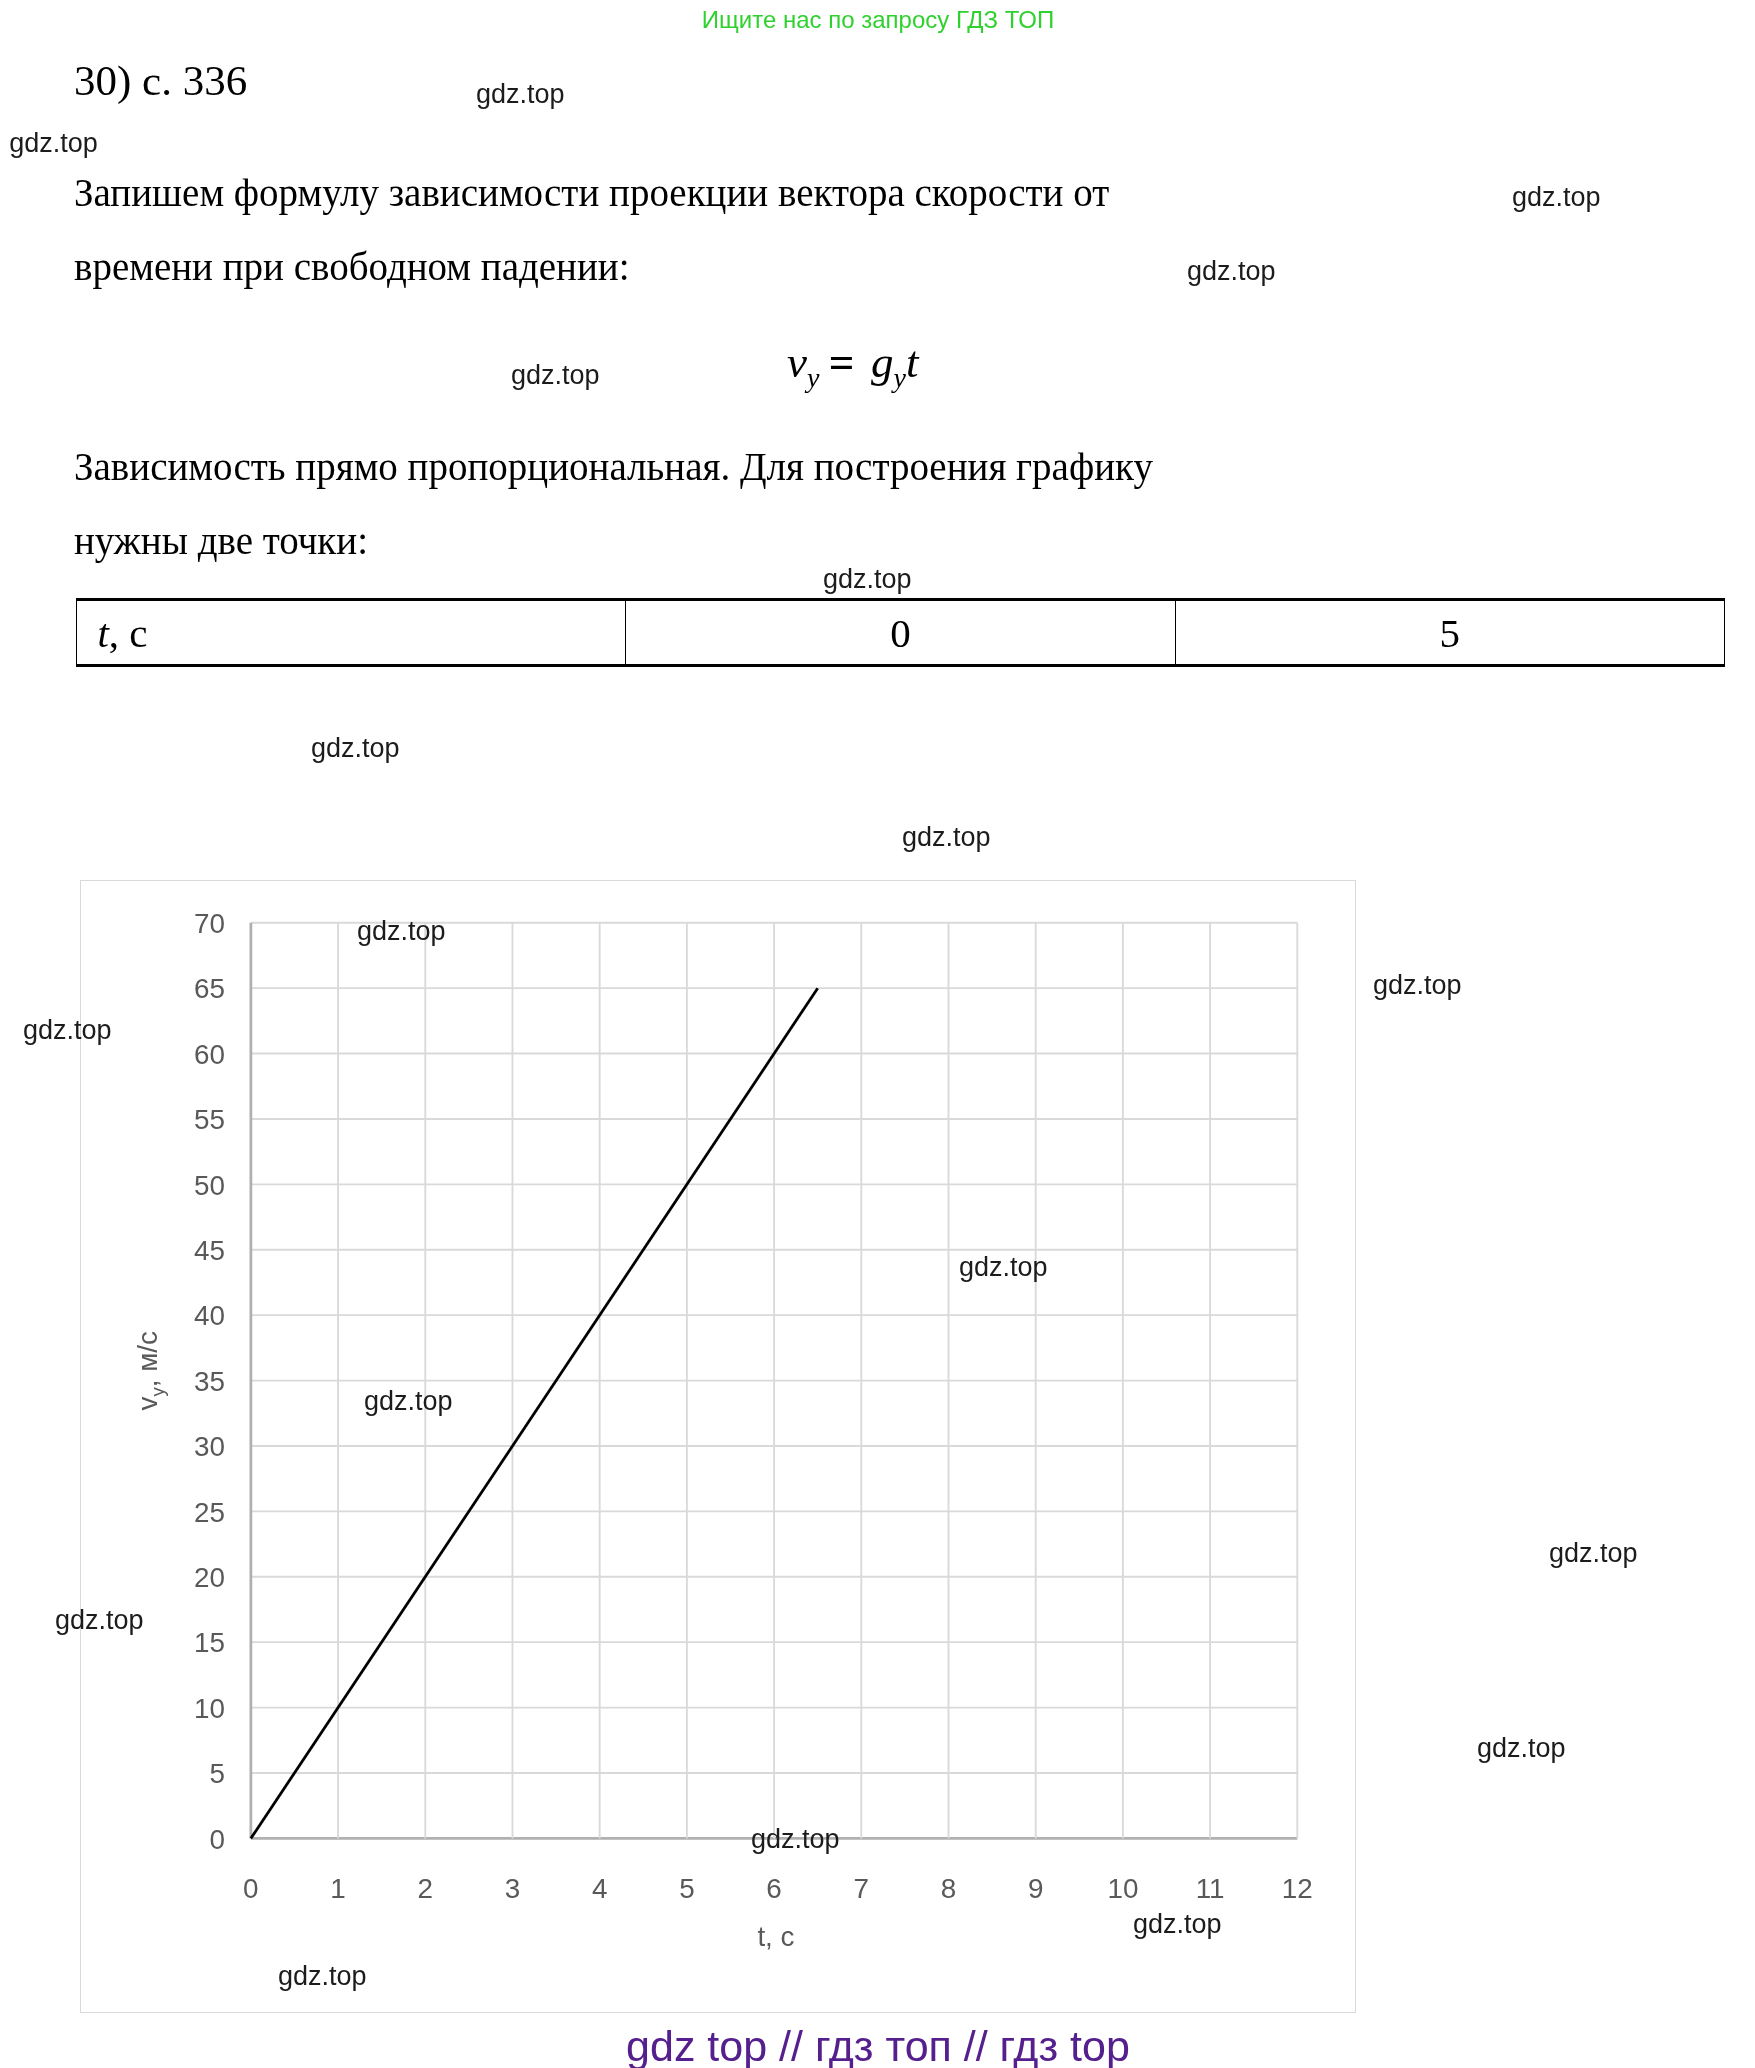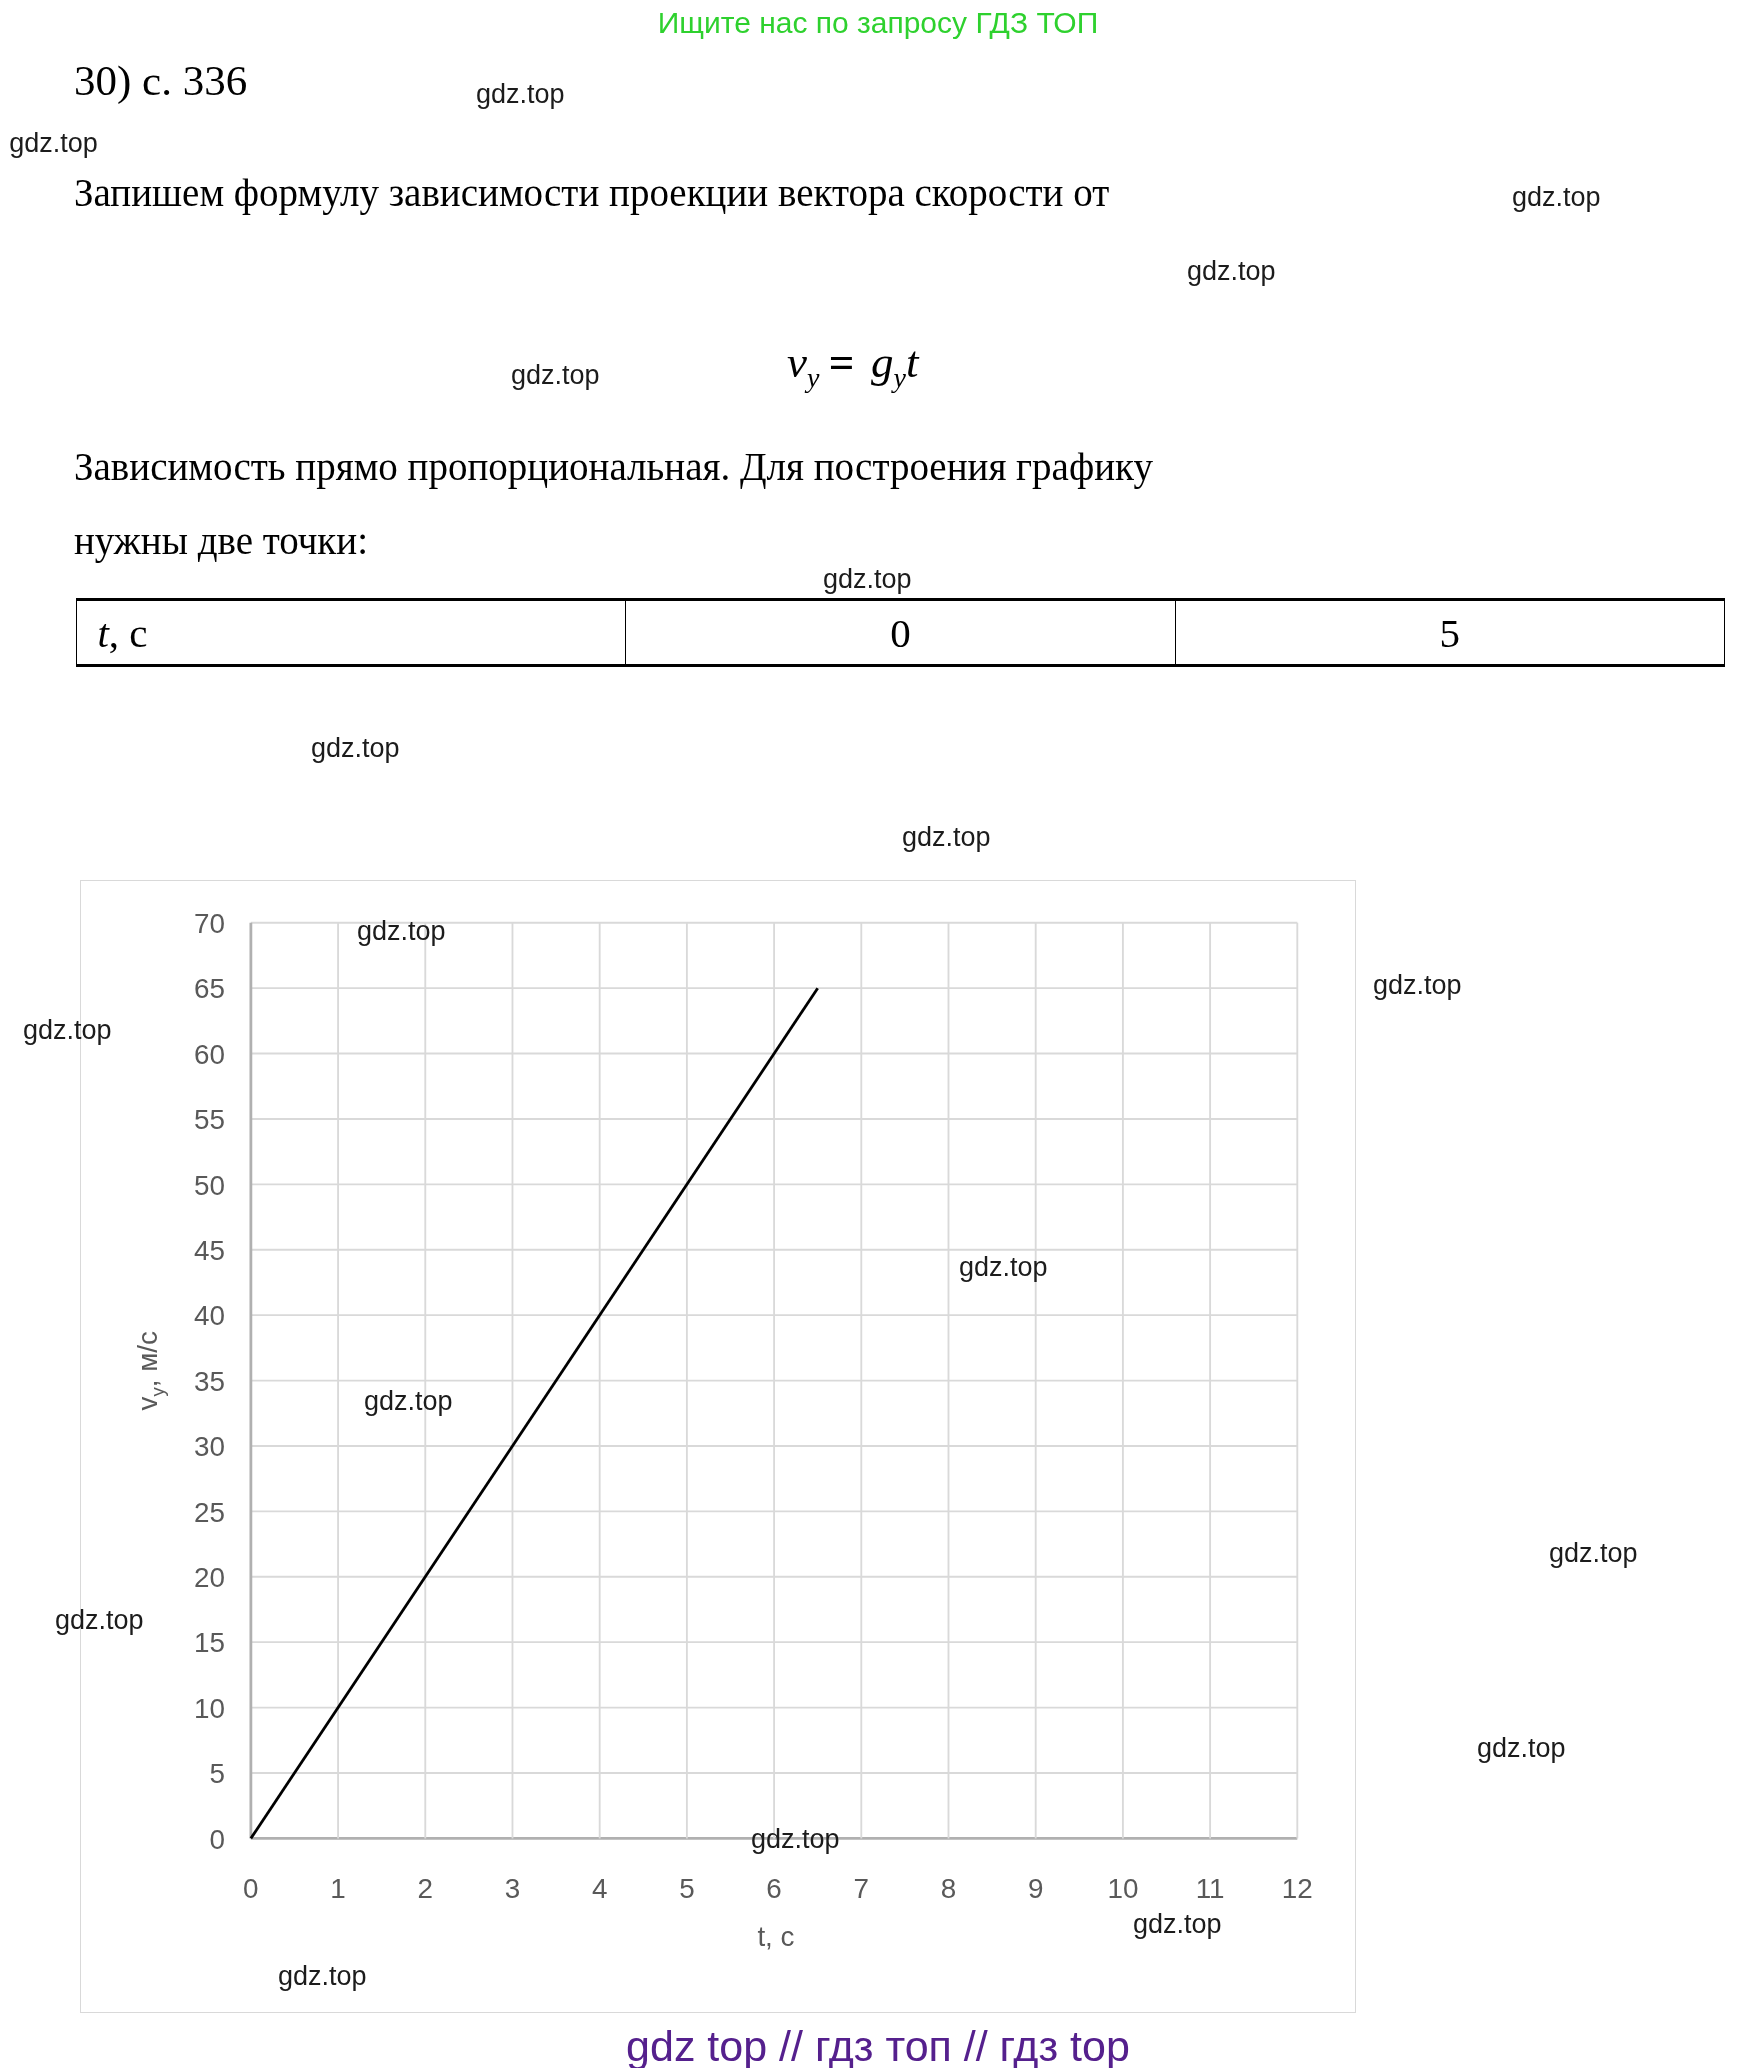--- a/index.html
+++ b/index.html
@@ -1,21 +1,21 @@
 <!DOCTYPE html>
 <html style="font-size:15px"><head>
 <meta charset="utf-8">
 <style>
   html,body{margin:0;padding:0;background:#ffffff;}
   .page{position:relative;width:1756px;height:2068px;background:#fff;overflow:hidden;
         font-family:"Liberation Serif", serif;color:#000;}
 
   
   .promo{position:absolute;top:5.6px;left:0;width:100%;text-align:center;
-         font-family:"Liberation Sans", sans-serif;font-size:30px;font-weight:500;}
+         font-family:"Liberation Sans", sans-serif;font-size:24px;font-weight:500;}
 
   
   .wm{position:absolute;font-family:"Liberation Sans", sans-serif;font-size:27px;
       color:#1c1c1c;white-space:nowrap;}
   .wm-inline{font-family:"Liberation Sans", sans-serif;font-size:27px;color:#1c1c1c;
       vertical-align:middle;margin-right:9.3px;}
 
   
   .title{position:absolute;left:74px;top:56px;font-size:43px;}
   .para{position:absolute;left:74px;font-size:39px;line-height:74px;white-space:nowrap;}
@@ -54,20 +54,21 @@
 <body>
 
 <div class="page">
 
   <div class="promo" style="color:#2ed12e;">Ищите нас по запросу ГДЗ ТОП</div>
 
   <div class="title">30) с. 336</div>
 
   <div class="para" style="top:156px;">
     <span>Запишем формулу зависимости проекции вектора скорости от</span>
+    <span>времени при свободном падении:</span>
   </div>
 
   <div class="formula">
     <span>v</span><sub>y</sub><span class="eq">=</span><span>g</span><sub>y</sub><span>t</span>
   </div>
 
   <div class="para" style="top:430px;">
     <span>Зависимость прямо пропорциональная. Для построения графику</span>
     <span>нужны две точки:</span>
   </div>

